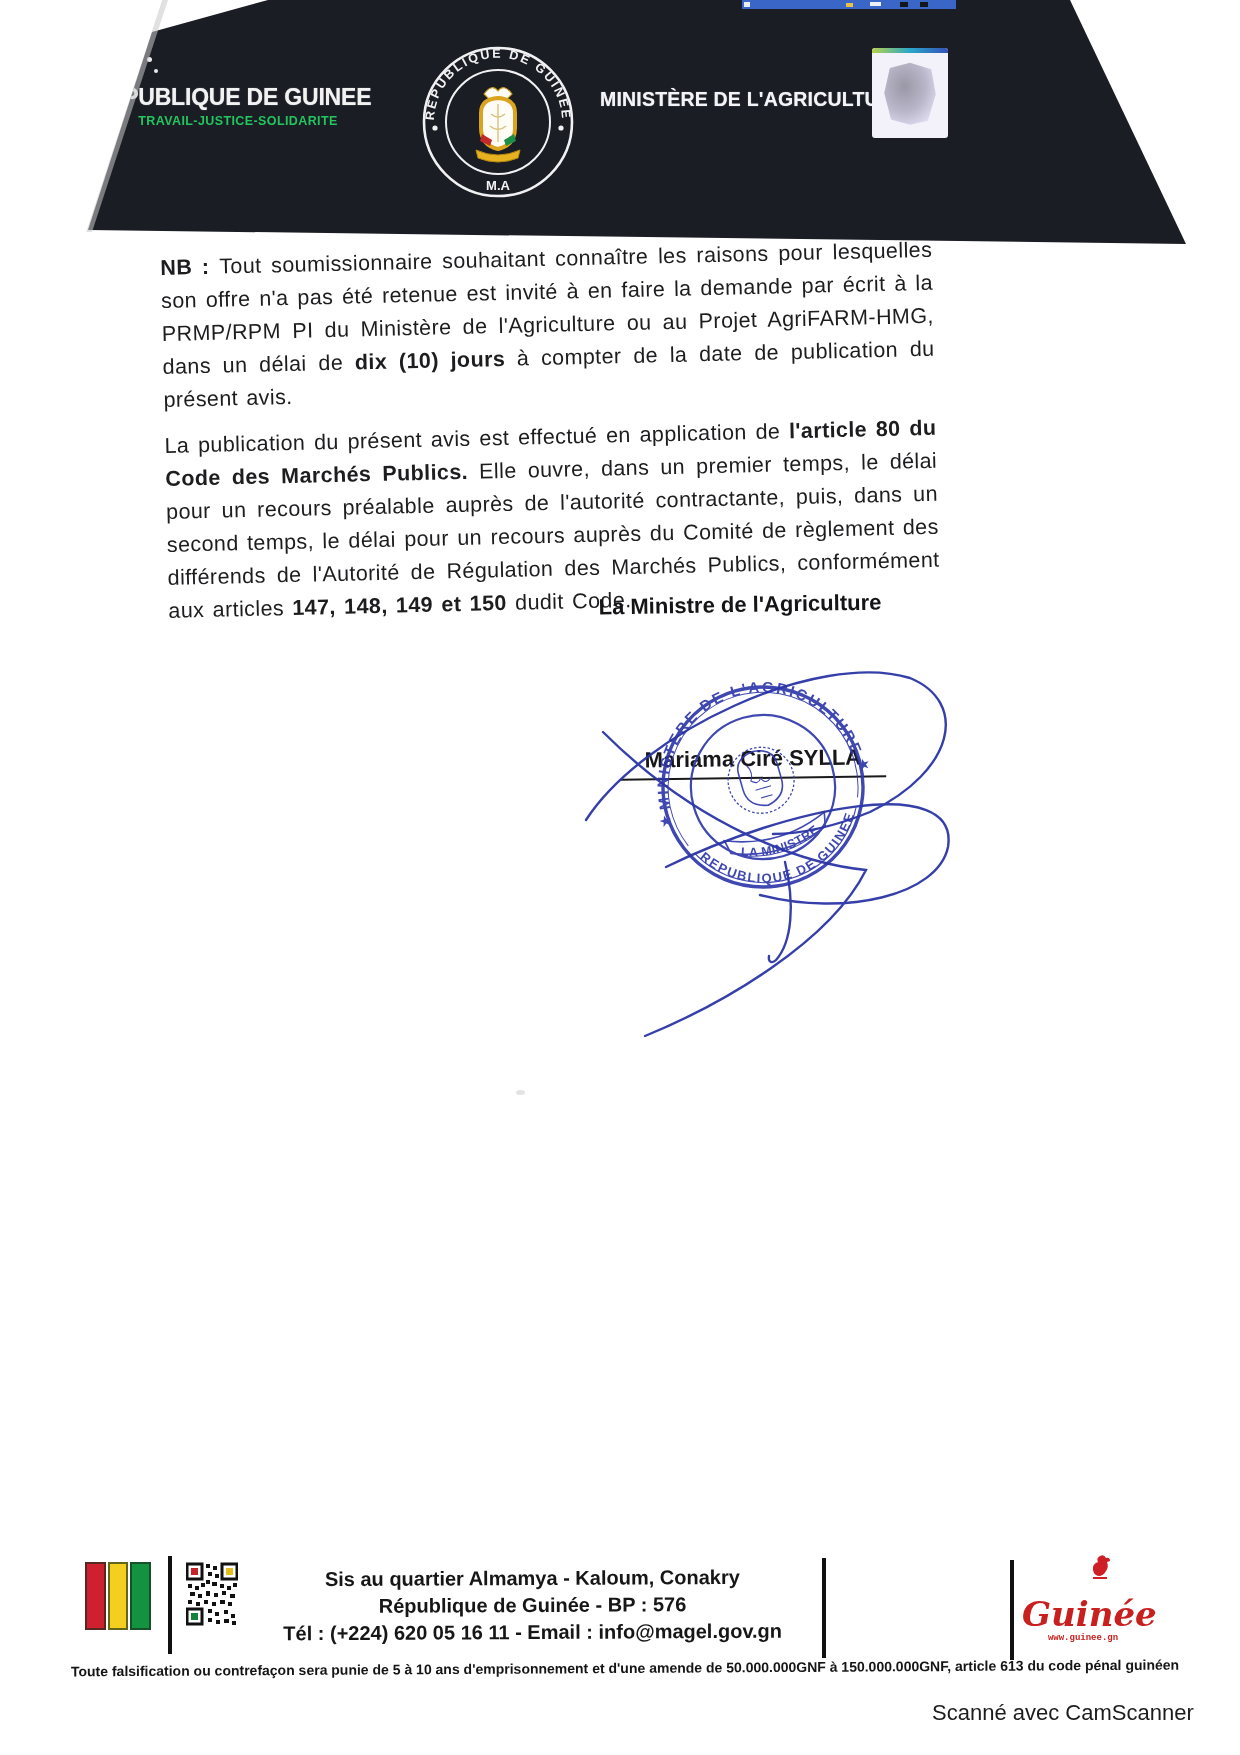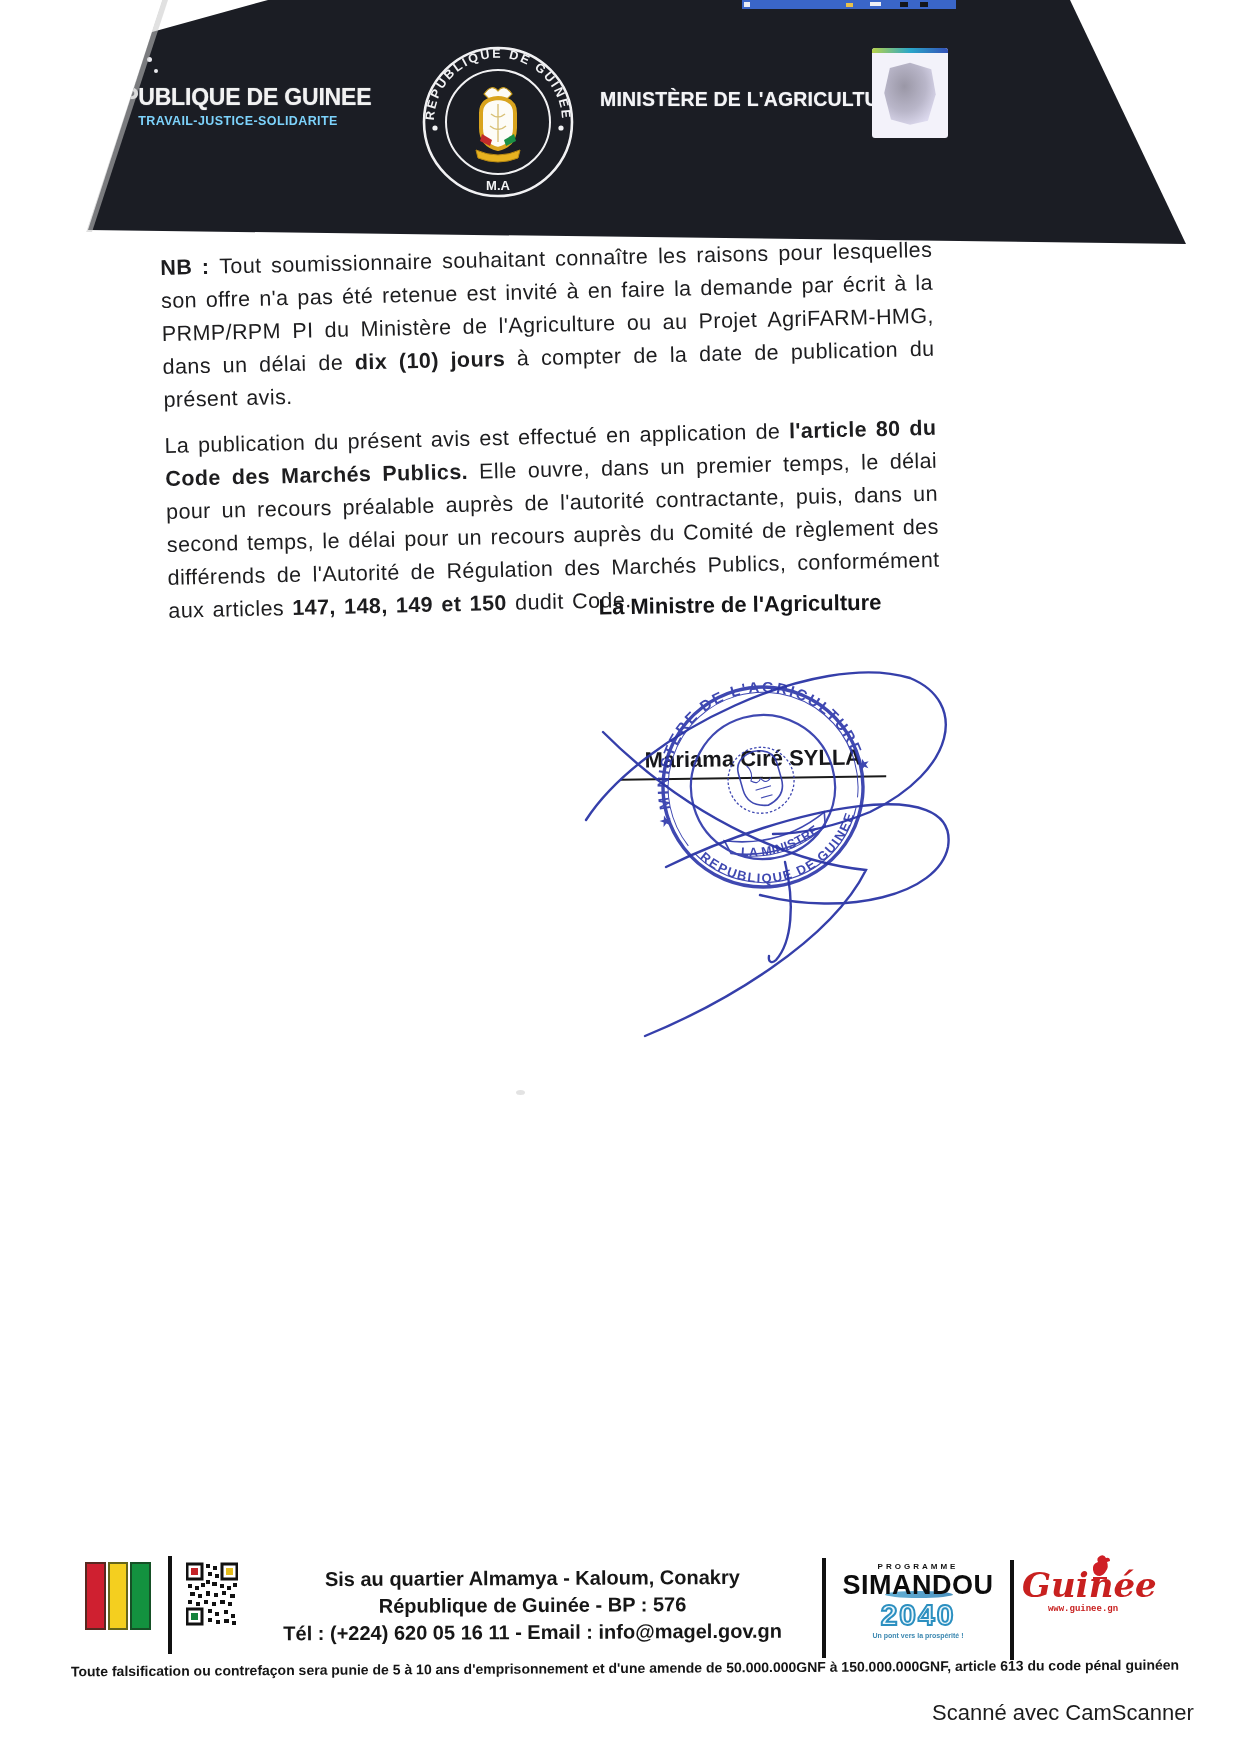--- a/index.html
+++ b/index.html
@@ -8,21 +8,21 @@
   .abs{position:absolute;}
 
   
   .band{position:absolute;left:0;top:0;width:1240px;height:248px;background:#1b1d24;
         clip-path:polygon(152px 32px,268px 0,1070px 0,1186px 244px,88px 230px);}
   .band-strip-blue{position:absolute;left:742px;top:0;width:214px;height:9px;background:#3a66c8;}
   .speck{position:absolute;background:#e9e9ee;border-radius:50%;}
   .country-title{position:absolute;left:108px;top:84px;font-size:23px;font-weight:bold;
         color:#f2f2f2;letter-spacing:-0.2px;white-space:nowrap;text-shadow:0 0 1px #b9bcc4;}
   .country-motto{position:absolute;left:126px;top:114px;width:224px;text-align:center;
-        font-size:12.5px;font-weight:bold;color:#7dd3fc;letter-spacing:0.4px;}
+        font-size:12.5px;font-weight:bold;color:#22c55e;letter-spacing:0.4px;}
   .ministry-title{position:absolute;left:600px;top:88px;font-size:19.5px;font-weight:bold;
         color:#f4f4f6;letter-spacing:0.2px;white-space:nowrap;text-shadow:0 0 1px #a9adb8;}
   .hologram{position:absolute;left:872px;top:48px;width:76px;height:90px;background:#f3f2fa;
         border-radius:3px;overflow:hidden;}
   .holo-top{position:absolute;left:0;top:0;width:76px;height:5px;
         background:linear-gradient(90deg,#b7d24a,#2aa7c9,#3451b8);}
   .holo-blob{position:absolute;left:10px;top:12px;width:56px;height:66px;
         background:radial-gradient(ellipse at 40% 40%,#9a97a6 0%,#b9b6c9 45%,#dcd9ee 75%,#f3f2fa 100%);
         clip-path:polygon(50% 4%,88% 14%,96% 52%,82% 92%,50% 98%,16% 90%,4% 50%,14% 12%);}
 
@@ -59,21 +59,21 @@
   .simandou{position:absolute;left:830px;top:1562px;width:176px;text-align:center;}
   .sim-prog{font-size:8px;font-weight:bold;letter-spacing:3px;color:#111;}
   .sim-name{font-size:27px;font-weight:bold;letter-spacing:0.5px;color:#0d0d0d;line-height:29px;position:relative;}
   .sim-swoosh{position:absolute;left:55px;top:20px;width:68px;height:7px;border-radius:50%;
         background:linear-gradient(90deg,#4aa3cf,#2b7fb5);opacity:.85;}
   .sim-year{font-size:30px;font-weight:bold;line-height:30px;color:#eaf6fb;
         -webkit-text-stroke:2px #2b8fc0;letter-spacing:2px;}
   .sim-tag{font-size:7px;font-weight:bold;color:#3a87b0;margin-top:2px;}
   .guinee{position:absolute;left:1022px;top:1566px;width:122px;text-align:center;}
   .guinee-name{font-family:"DejaVu Serif",serif;font-style:italic;font-weight:bold;
-        font-size:34px;color:#c8201f;line-height:38px;}
+        font-size:34px;color:#c8201f;line-height:38px;margin-top:29px;}
   .guinee-url{font-size:9px;font-weight:bold;color:#c8201f;font-family:Liberation Mono, monospace;}
   .guinee-bird{position:absolute;left:62px;top:-12px;width:30px;height:26px;}
   .disclaimer{position:absolute;left:55px;top:1660px;width:1140px;text-align:center;
         font-size:14px;font-weight:bold;color:#151515;transform:rotate(-0.35deg);}
   .camscanner{position:absolute;left:932px;top:1700px;font-size:22px;color:#1c1c1c;white-space:nowrap;}
 </style>
 </head>
 <body>
 
 <div class="page">
@@ -218,29 +218,20 @@
   </svg>
 
   <div class="address">
     <div>Sis au quartier Almamya - Kaloum, Conakry</div>
     <div>République de Guinée - BP : 576</div>
     <div>Tél : (+224) 620 05 16 11 - Email : info@magel.gov.gn</div>
   </div>
 
   <div class="vbar" style="left:822px;top:1558px;height:100px;"></div>
 
-  <div class="simandou">
-    <div class="sim-prog">PROGRAMME</div>
-    <div class="sim-name">
-      <div class="sim-swoosh"></div>
-      <span style="position:relative;">SIMANDOU</span>
-    </div>
-    <div class="sim-year">2040</div>
-    <div class="sim-tag">Un pont vers la prospérité !</div>
-  </div>
 
   <div class="vbar" style="left:1010px;top:1560px;height:100px;"></div>
 
   <div class="guinee">
     <svg class="guinee-bird" viewBox="0 0 30 26">
       <path d="M16,22 q-6,0 -7,-6 q-1,-6 5,-8 q-2,-4 2,-6 q4,-2 6,2 q4,-1 4,3 l-3,1 q2,5 -1,9 q-2,4 -6,5 z" fill="#cf1f26"></path>
       <path d="M9,24 h14" stroke="#cf1f26" stroke-width="2"></path>
     </svg>
     <div class="guinee-name">Guinée</div>
     <div class="guinee-url">www.guinee.gn</div>

